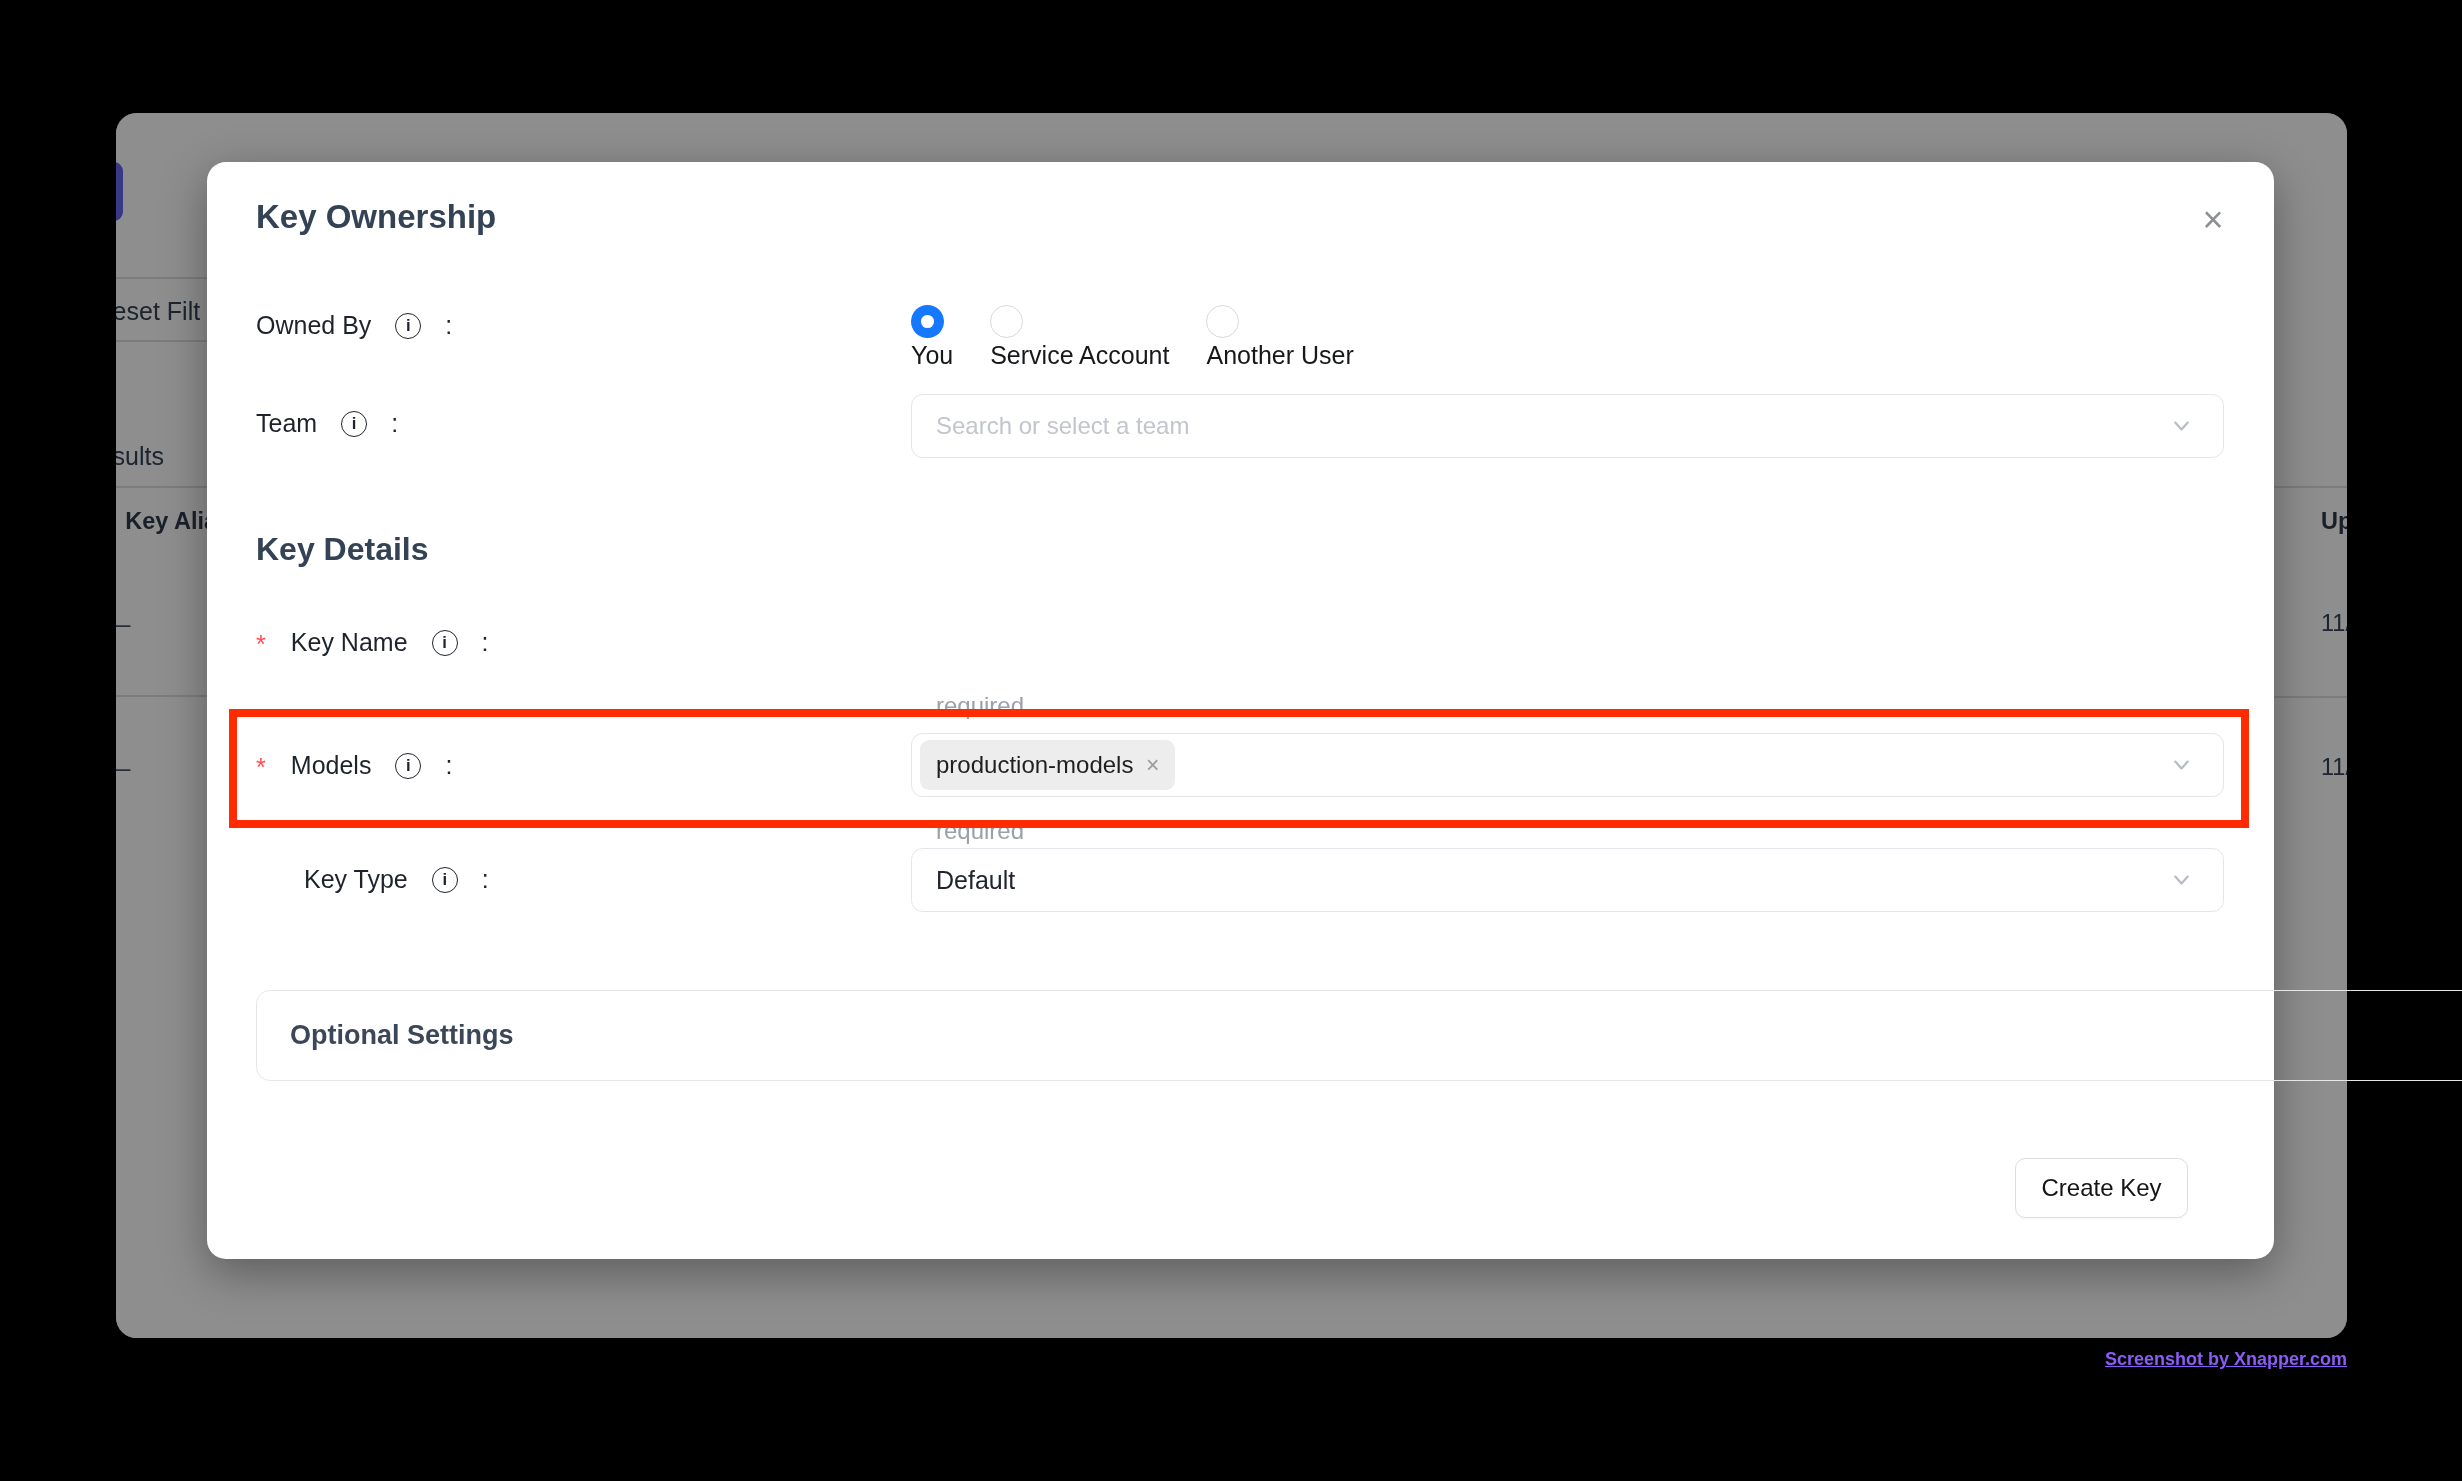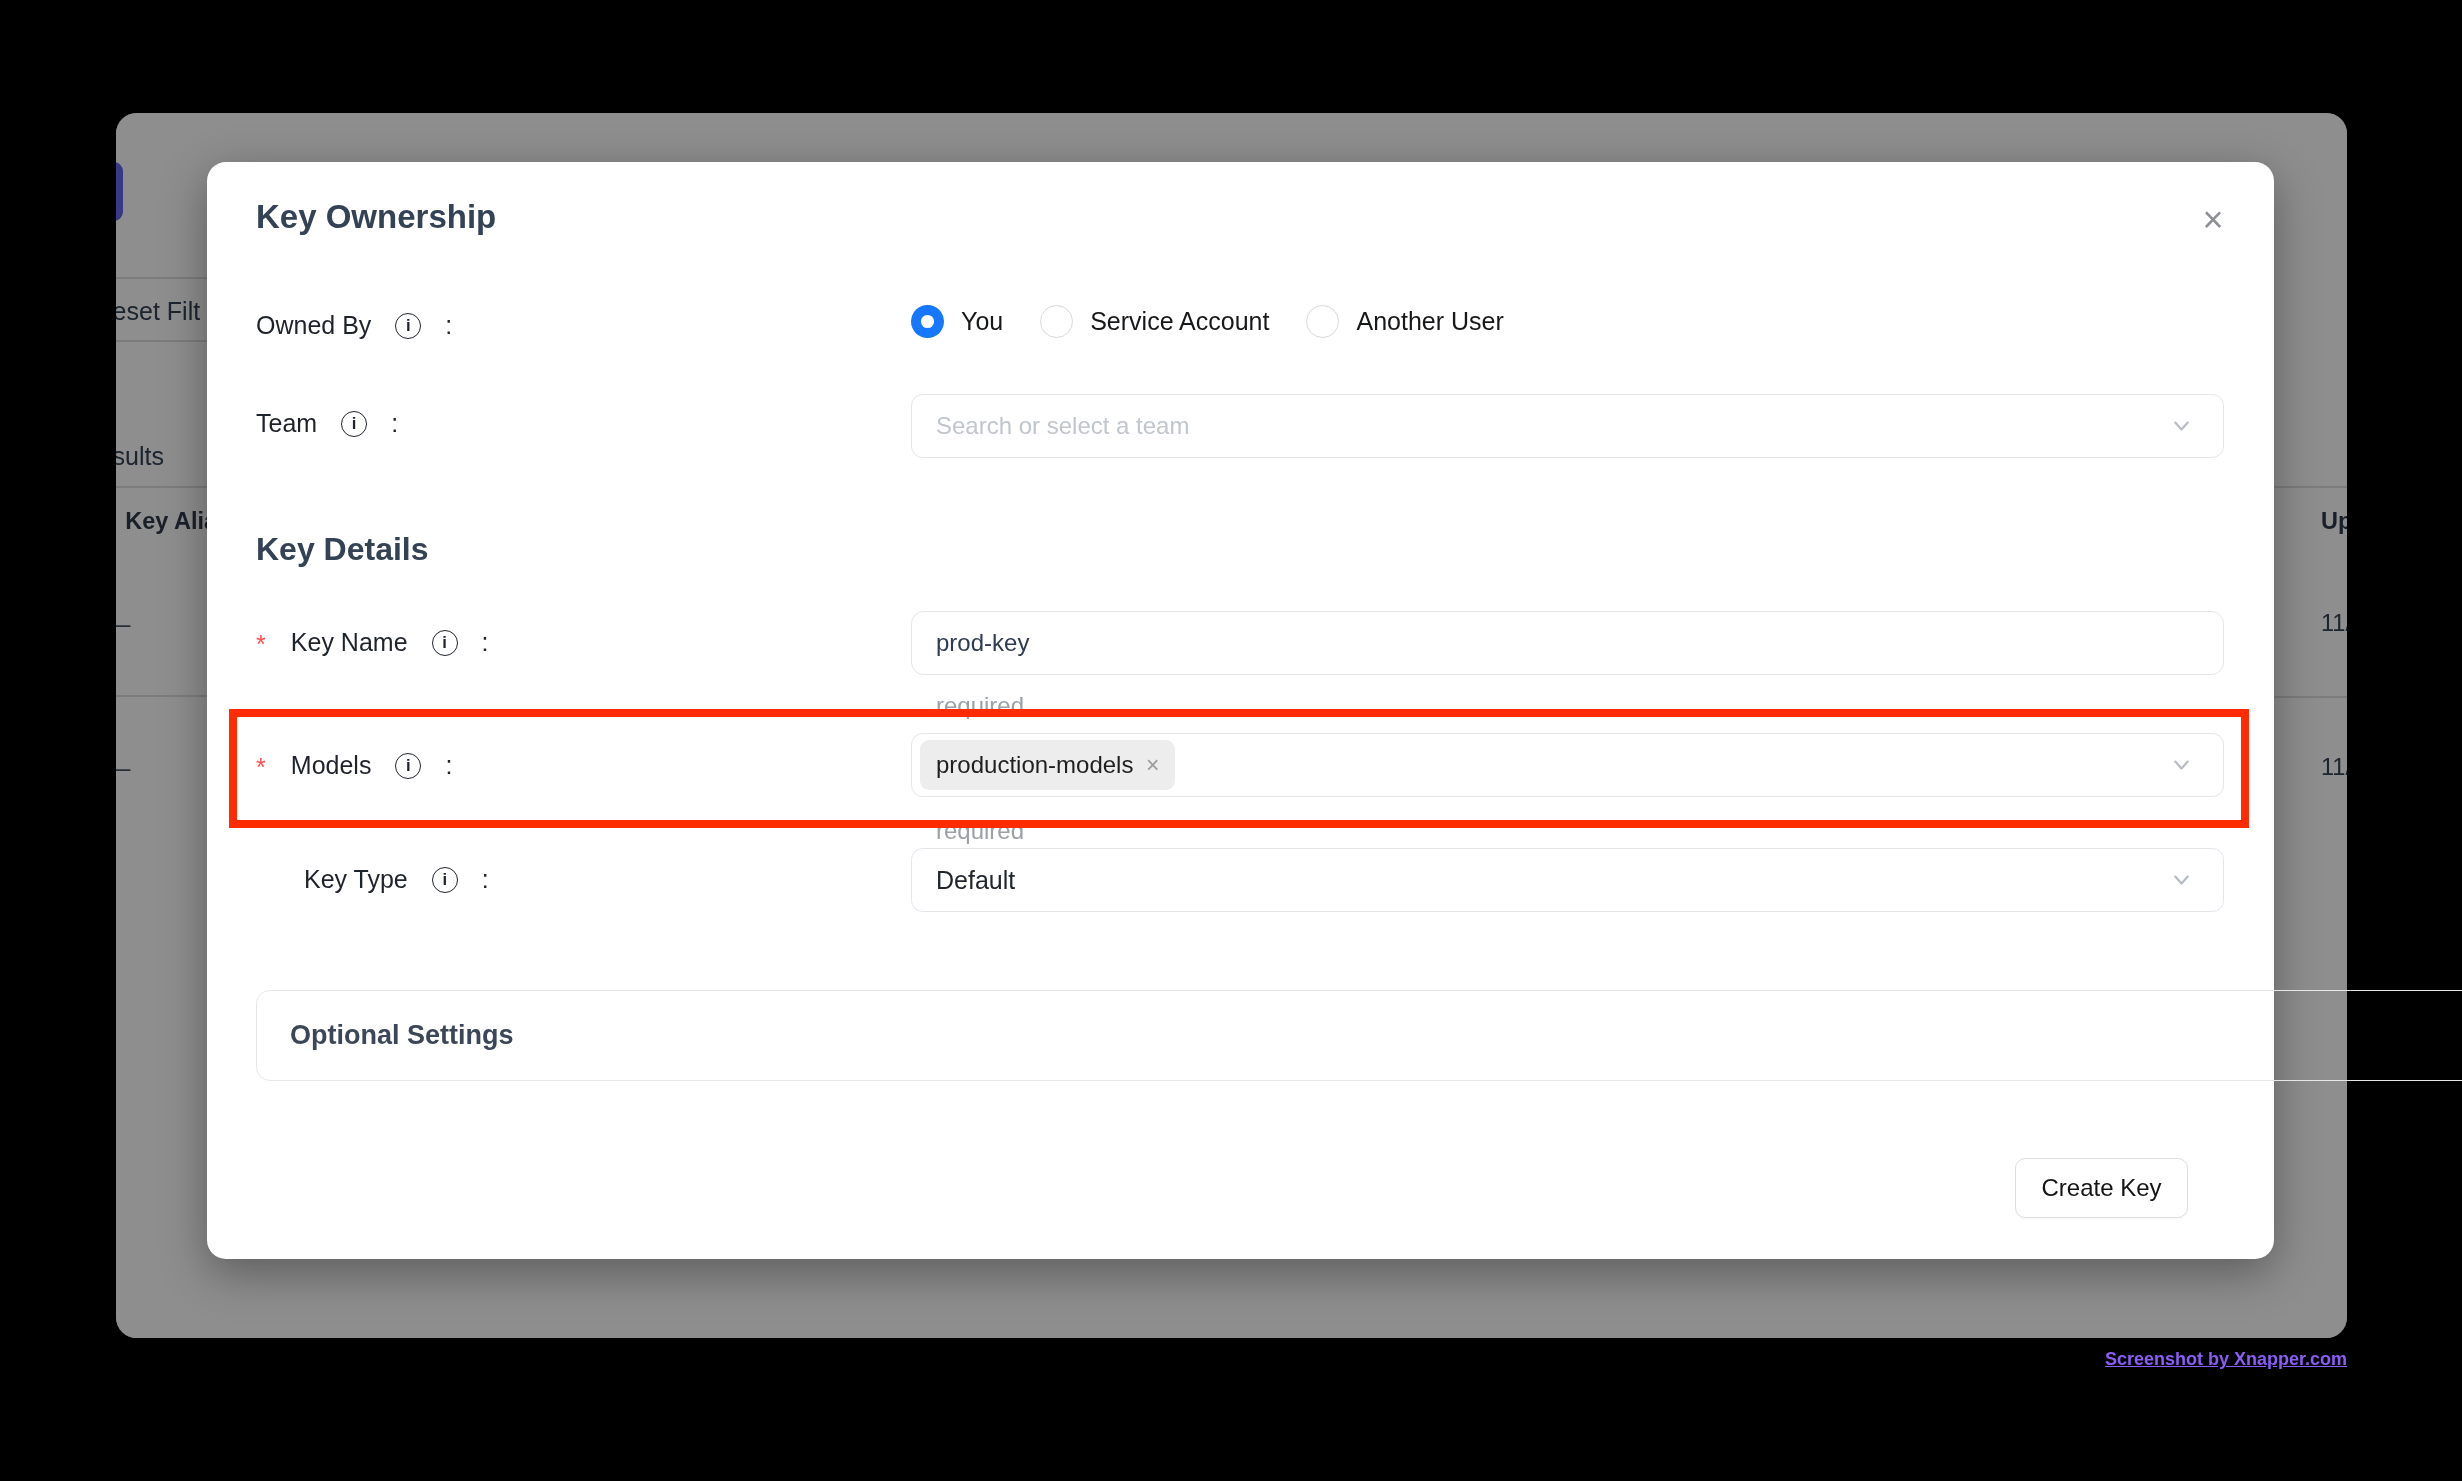--- a/index.html
+++ b/index.html
@@ -27,21 +27,21 @@
                font-size:25px;color:#1e232b;white-space:nowrap;}
   .req-star{color:#ff4d4f;font-size:25px;margin-right:1.1px;transform:translateY(2.3px);}
   .info-icon{display:inline-flex;align-items:center;justify-content:center;width:26px;height:26px;
              border:1.7px solid #1e232b;border-radius:50%;font-size:16.6px;font-weight:600;color:#1e232b;
              box-sizing:border-box;}
   .colon{font-size:25px;color:#1e232b;}
   .section-heading{position:absolute;left:49px;font-size:32px;font-weight:600;color:#344256;}
   
   .radio-group{position:absolute;left:704px;top:143px;display:flex;align-items:center;gap:37px;
                font-size:25px;color:#17181a;}
-  .radio-opt{display:flex;align-items:center;gap:17px;cursor:pointer;}
+  .radio-opt{display:flex;align-items:flex-start;gap:3px;cursor:pointer;flex-direction:column;}
   .radio-dot{width:33px;height:33px;border-radius:50%;box-sizing:border-box;display:flex;
              align-items:center;justify-content:center;}
   .radio-dot.checked{background:#1677ff;}
   .radio-dot.checked .hole{width:12.6px;height:12.6px;border-radius:50%;background:#fff;}
   .radio-dot.unchecked{background:#fff;border:1.7px solid #d9d9d9;}
   
   .control{position:absolute;left:704px;width:1313px;height:64px;border:1.7px solid #e3e6eb;
            border-radius:11.5px;box-sizing:border-box;background:#fff;display:flex;align-items:center;}
   .control .inner-pad{padding-left:24px;width:100%;display:flex;align-items:center;}
   .placeholder{color:#c1c5cc;font-size:24px;}
@@ -139,25 +139,20 @@
     </div>
 
     <div class="section-heading" style="top:369px;">Key Details</div>
 
     <div class="field-label" style="top:466px;">
       <span class="req-star">*</span>
       <span>Key Name</span>
       <span class="info-icon">i</span>
       <span class="colon">:</span>
     </div>
-    <div class="control" style="top:449px;border-radius:12.6px;">
-      <div class="inner-pad">
-        <input class="text-input" type="text" value="prod-key" style="">
-      </div>
-    </div>
     <div class="req-hint" style="top:530px;">required</div>
 
     <div class="field-label" style="top:589px;">
       <span class="req-star">*</span>
       <span>Models</span>
       <span class="info-icon">i</span>
       <span class="colon">:</span>
     </div>
     <div class="control" style="top:571px;">
       <div class="tag-pill">

